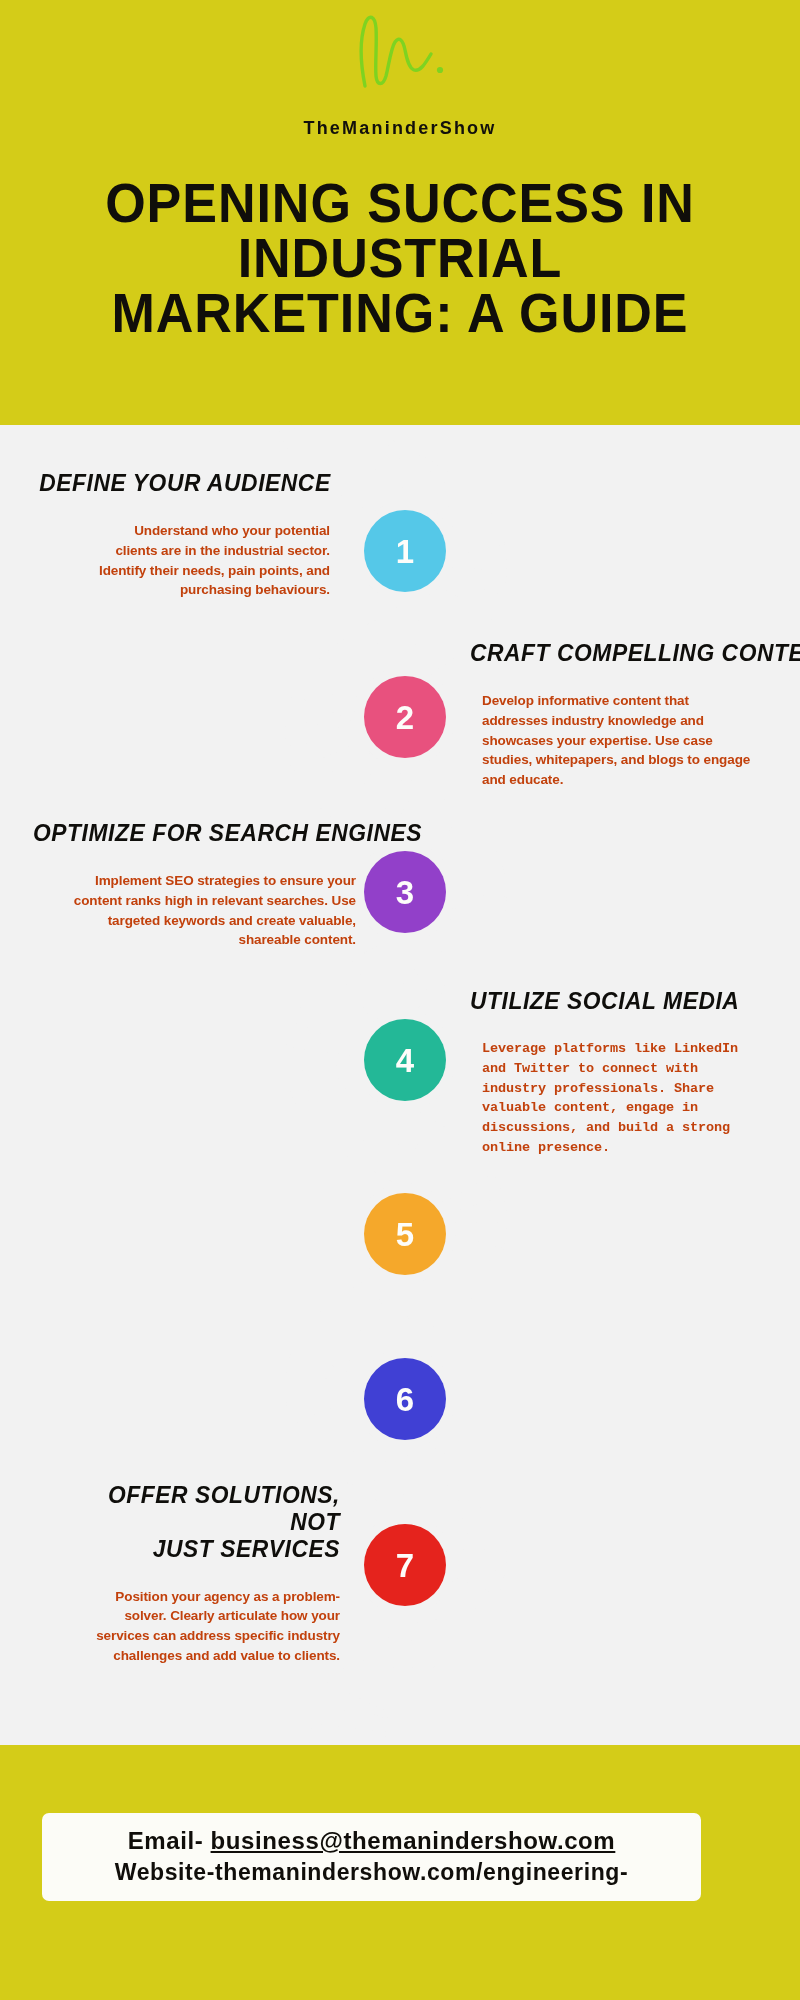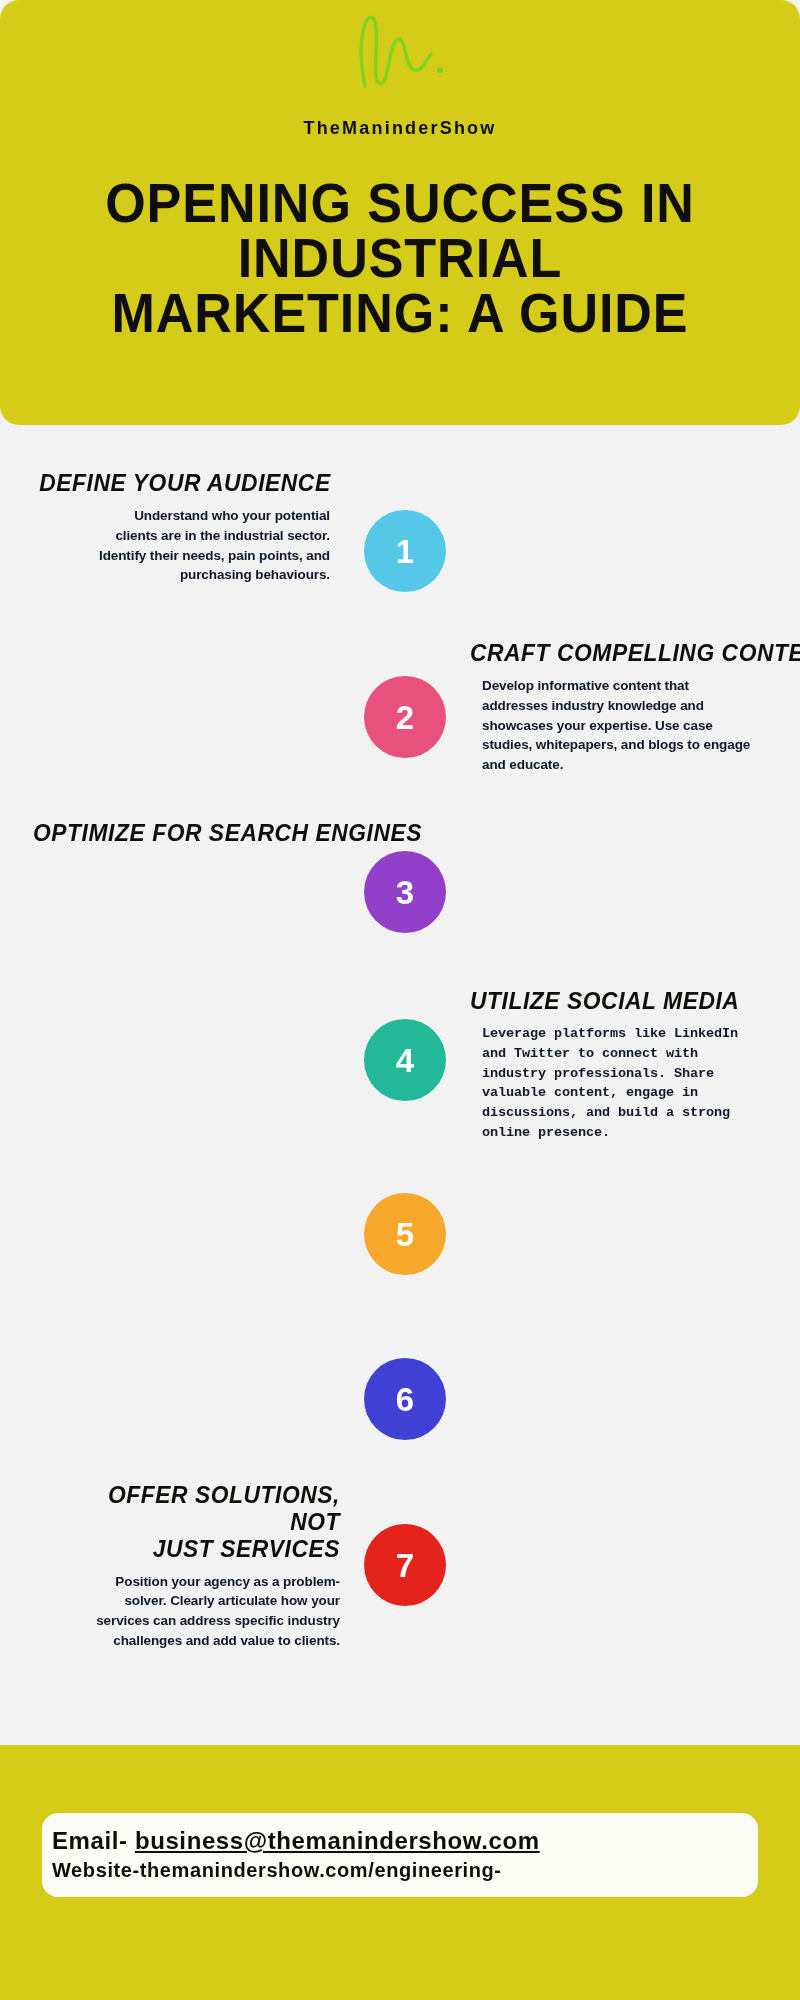--- a/index.html
+++ b/index.html
@@ -20,21 +20,20 @@
   }
 
   
   .header {
     position: absolute;
     left: 0; top: 0;
     width: 800px;
     height: 425px;
     background: #d4cc18;
     z-index: 5;
-    border-radius: 19px;
   }
 
   .logo-mark {
     position: absolute;
     left: 0; right: 0; top: 14px;
     height: 80px;
     text-align: center;
   }
   .logo-mark svg { display: inline-block; }
 
@@ -86,25 +85,25 @@
     color: #0f0e0b;
     line-height: 1.12;
     white-space: nowrap;
     transform: scaleX(0.95);
   }
   .step.align-right .title { transform-origin: 100% 50%; }
   .step.align-left  .title { transform-origin: 0% 50%; }
   .step .title.wrap { white-space: normal; }
 
   .step .body {
-    margin-top: 9px;
+    margin-top: 24px;
     font-size: 13.5px;
     font-weight: bold;
     line-height: 1.47;
-    color: #0f172a;
+    color: #c2410c;
     letter-spacing: -0.1px;
   }
   .step.align-right { text-align: right; }
   .step.align-left  { text-align: left; }
 
   
   .node {
     position: absolute;
     width: 82px; height: 82px;
     border-radius: 50%;
@@ -125,35 +124,36 @@
     position: absolute;
     left: 0; top: 1745px;
     width: 800px;
     height: 255px;
     background: #d4cc18;
     z-index: 5;
   }
   .footer-card {
     position: absolute;
     left: 42px; top: 68px;
-    width: 716px;
+    width: 659px;
     background: #fcfcf7;
-    border-radius: 16px;
+    border-radius: 7px;
     padding: 12px 10px 14px;
+    text-align: center;
   }
   .footer-line {
     font-family: "Liberation Sans Narrow", "Liberation Sans", sans-serif;
     font-weight: bold;
     font-size: 24px;
     line-height: 1.32;
     color: #100e0a;
     letter-spacing: 0.6px;
     white-space: nowrap;
   }
-  .footer-line.l2, .footer-line.l3 { font-size: 20px; }
+  .footer-line.l2, .footer-line.l3 { font-size: 23px; }
   .u { text-decoration: underline; text-underline-offset: 2px; }
 </style>
 </head>
 <body>
 
 <div id="page">
 
   <div class="header">
 
     <div class="logo-mark">
@@ -217,20 +217,21 @@
     <div class="body" style="padding-left:68px;">Understand who your potential clients are in the industrial sector. Identify their needs, pain points, and purchasing behaviours.</div>
   </div>
 
   <div class="step align-left" style="left:470px; top:640px; width:320px;">
     <div class="title">CRAFT COMPELLING CONTENT</div>
     <div class="body" style="padding-right:38px; padding-left:12px;">Develop informative content that addresses industry knowledge and showcases your expertise. Use case studies, whitepapers, and blogs to engage and educate.</div>
   </div>
 
   <div class="step align-right" style="left:16px; top:820px; width:340px;">
     <div class="title">OPTIMIZE FOR SEARCH ENGINES</div>
+    <div class="body" style="padding-left:44px;">Implement SEO strategies to ensure your content ranks high in relevant searches. Use targeted keywords and create valuable, shareable content.</div>
   </div>
 
   <div class="step align-left" style="left:470px; top:988px; width:320px;">
     <div class="title">UTILIZE SOCIAL MEDIA</div>
     <div class="body" style="padding-right:30px; padding-left:12px;font-family:Liberation Mono, monospace;">Leverage platforms like LinkedIn and Twitter to connect with industry professionals. Share valuable content, engage in discussions, and build a strong online presence.</div>
   </div>
 
 
 
   <div class="step align-right" style="left:44px; top:1482px; width:296px;">

